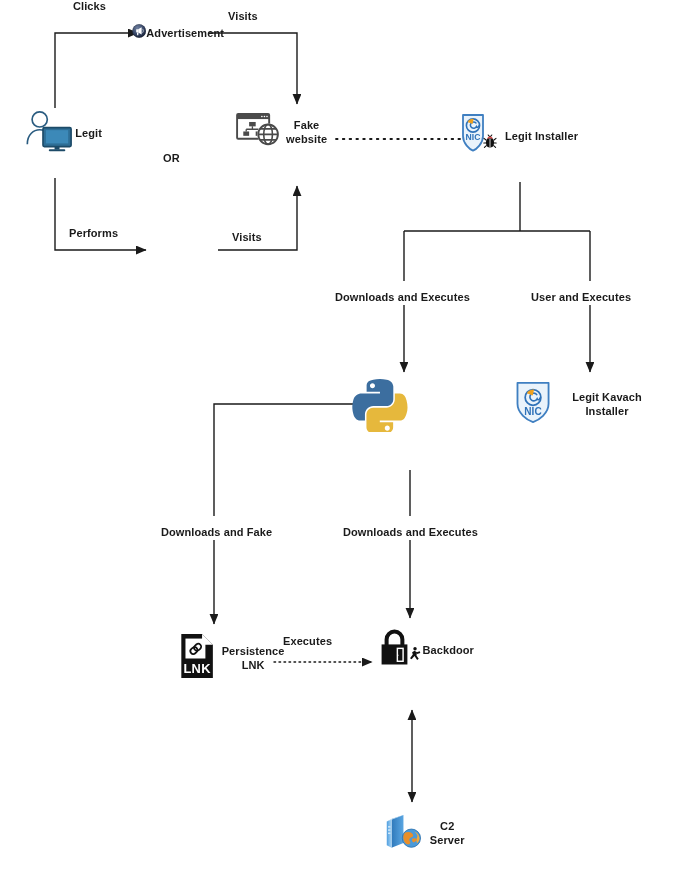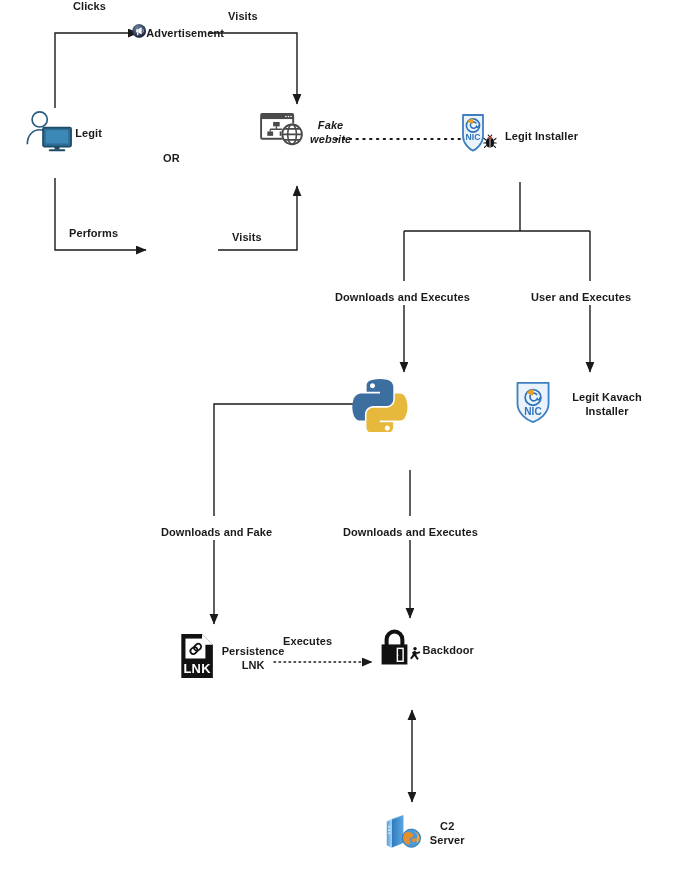--- a/index.html
+++ b/index.html
@@ -125,21 +125,21 @@
       <circle cx="23" cy="23" r="21.2" fill="none" stroke="#0d1322" stroke-width="1"></circle>
       <path d="M31,11 L31,34 L20,27.5 L20,17.5 Z" fill="#ffffff"></path>
       <path d="M20,17.5 L13.5,17.5 L13.5,27.5 L20,27.5 Z" fill="#ffffff"></path>
       <path d="M16,27.5 L21,27.5 L20,37 L16.5,37 Z" fill="#ffffff"></path>
       <path d="M34.5,17 C37.5,19.5 37.5,25.5 34.5,28" fill="none" stroke="#ffffff" stroke-width="1.8" stroke-linecap="round"></path>
     </svg>
     <div class="node-label">Advertisement</div>
   </div>
 
 
-  <div class="node" style="left:260px; top:106px; width:96px;font-style:italic;">
+  <div class="node" style="left:236px; top:106px; width:96px;">
     <svg class="node-icon" width="62" height="48" viewBox="0 0 62 48">
       <rect x="1.5" y="2" width="44" height="34" rx="1.5" fill="#ffffff" stroke="#4a4a4a" stroke-width="2.6"></rect>
       <rect x="1.5" y="2" width="44" height="7" fill="#4a4a4a"></rect>
       <circle cx="35.5" cy="5.5" r="1.1" fill="#ffffff"></circle>
       <circle cx="39" cy="5.5" r="1.1" fill="#ffffff"></circle>
       <circle cx="42.5" cy="5.5" r="1.1" fill="#ffffff"></circle>
       <rect x="18" y="13" width="9" height="6" fill="#4a4a4a"></rect>
       <rect x="10" y="26" width="8" height="6" fill="#4a4a4a"></rect>
       <rect x="27" y="26" width="8" height="6" fill="#4a4a4a"></rect>
       <path d="M22.5,19 L22.5,23 M14,23 L31,23 M14,23 L14,26 M31,23 L31,26" stroke="#4a4a4a" stroke-width="1.8" fill="none"></path>

